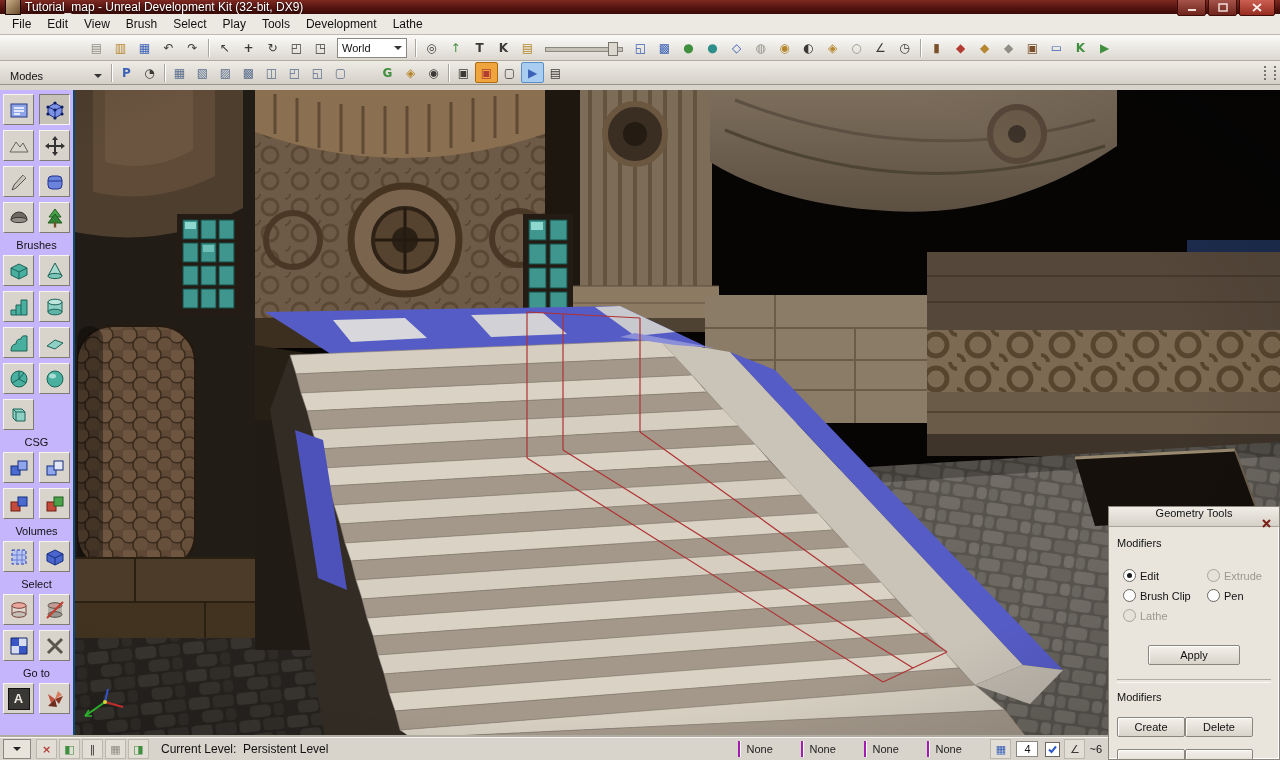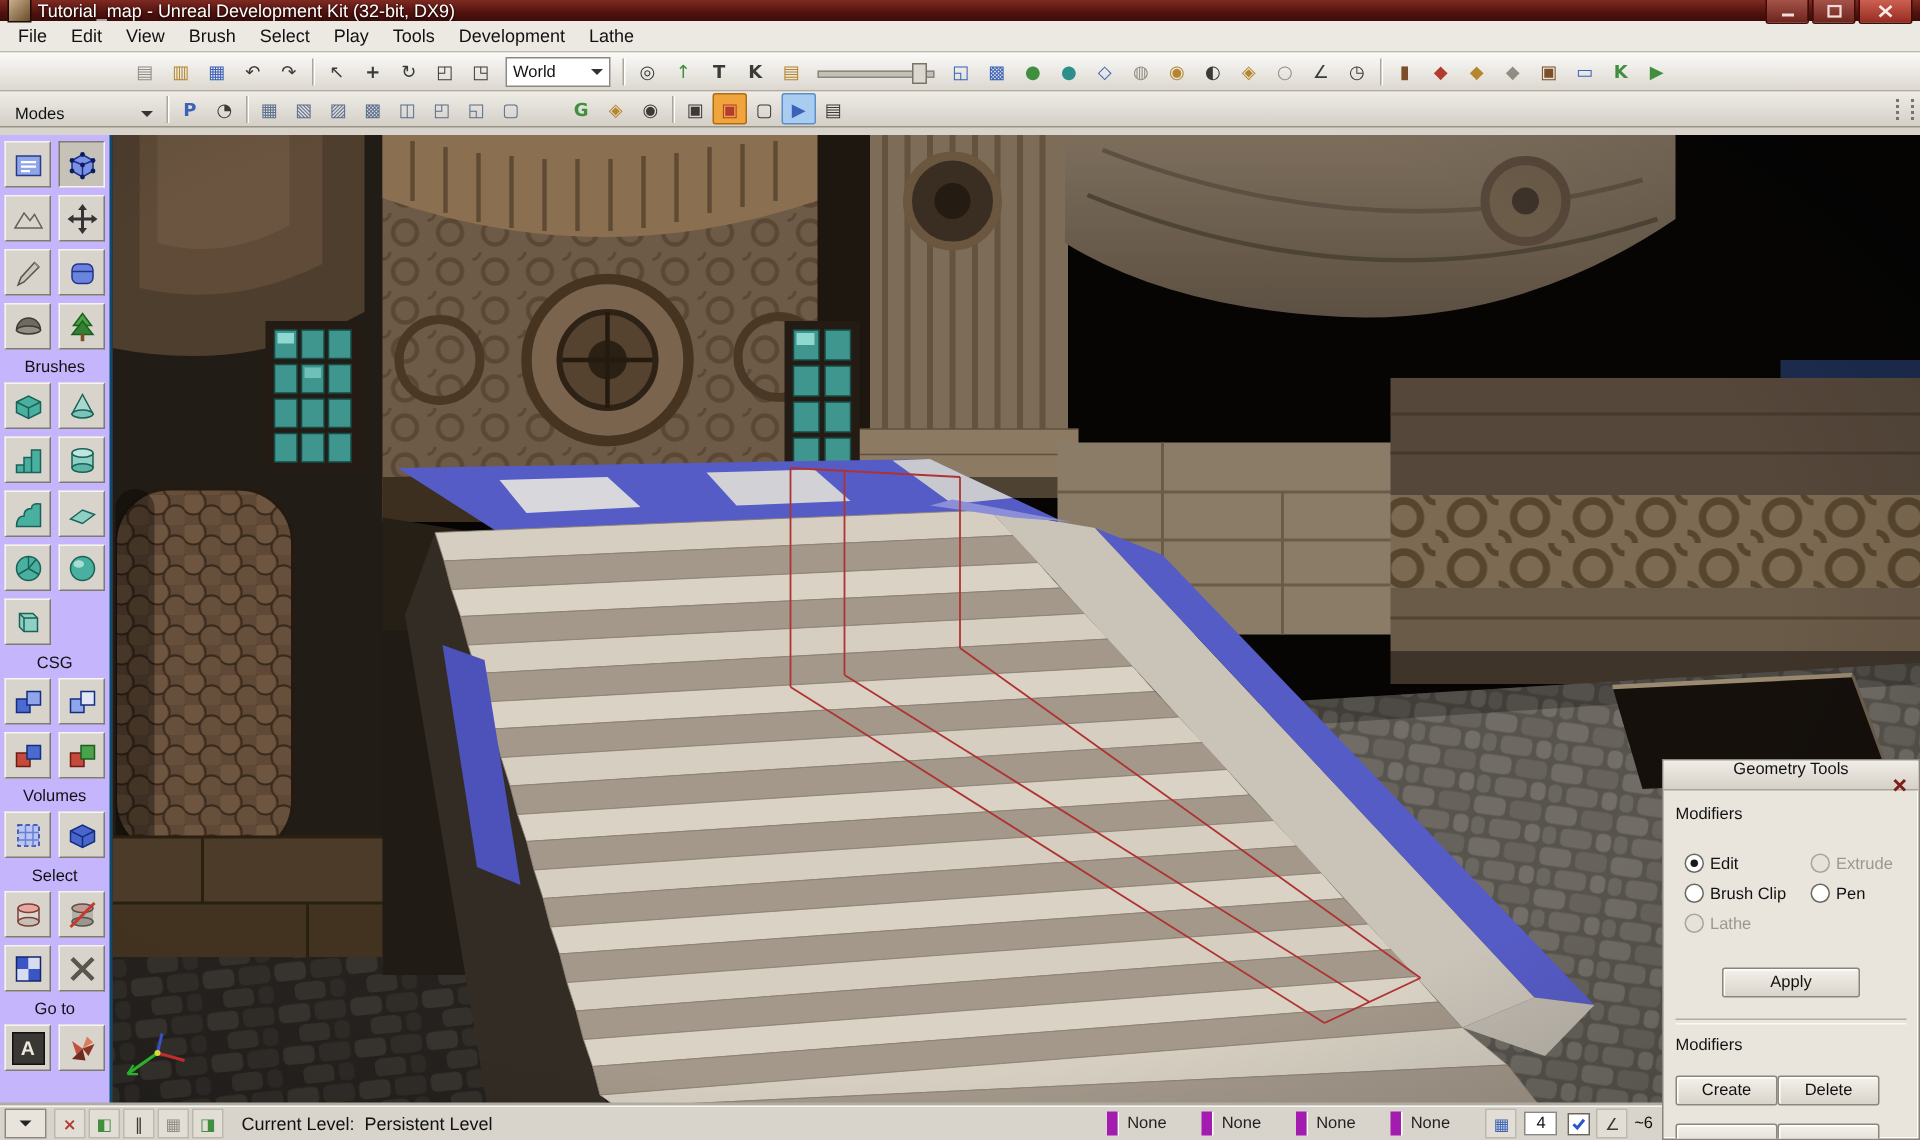--- a/index.html
+++ b/index.html
@@ -77,21 +77,21 @@
   .statusbar{position:absolute;left:0;bottom:0;width:1280px;height:22px;background:#d8d4cc;
              border-top:1px solid #f6f4f0;box-shadow:0 -2px 0 #b0aca2;display:flex;align-items:center;z-index:20;}
   .sb-dd{width:26px;height:18px;border:1px solid #8a8880;background:#e8e4dc;display:flex;align-items:center;
          justify-content:center;margin:0 5px 0 3px;}
   .tri{width:0;height:0;border:4px solid transparent;border-top-color:#222;margin-top:4px;}
   .sb-ic{width:19px;height:18px;display:flex;align-items:center;justify-content:center;font-size:11px;
          font-family:"DejaVu Sans",sans-serif;border:1px solid #bcb8ae;background:#e2ded6;margin-right:2px;}
   .sb-text{white-space:pre;font-size:12px;color:#111;margin-left:10px;}
   .sb-right{position:absolute;right:178px;top:2px;height:18px;display:flex;align-items:center;}
   .none-cell{width:63px;height:16px;line-height:16px;padding-left:6px;font-size:11px;color:#222;
-             border-left:7px solid #a21caf;box-shadow:inset 1px 0 0 #fff;box-sizing:border-box;}
+             border-left:2px solid #a21caf;box-shadow:inset 1px 0 0 #fff;box-sizing:border-box;}
   .inset{min-width:22px;height:16px;background:#fff;border:1px solid #8a8880;font-size:11px;
          text-align:center;line-height:15px;margin:0 3px;box-sizing:border-box;}
   .cb{width:13px;height:13px;background:#fff;border:1px solid #6a675f;margin:0 4px;display:flex;
       align-items:center;justify-content:center;}
   .angle-val{font-size:11px;color:#111;margin-left:2px;white-space:pre;}
 </style>
 </head>
 <body>
 
 <div id="app">

